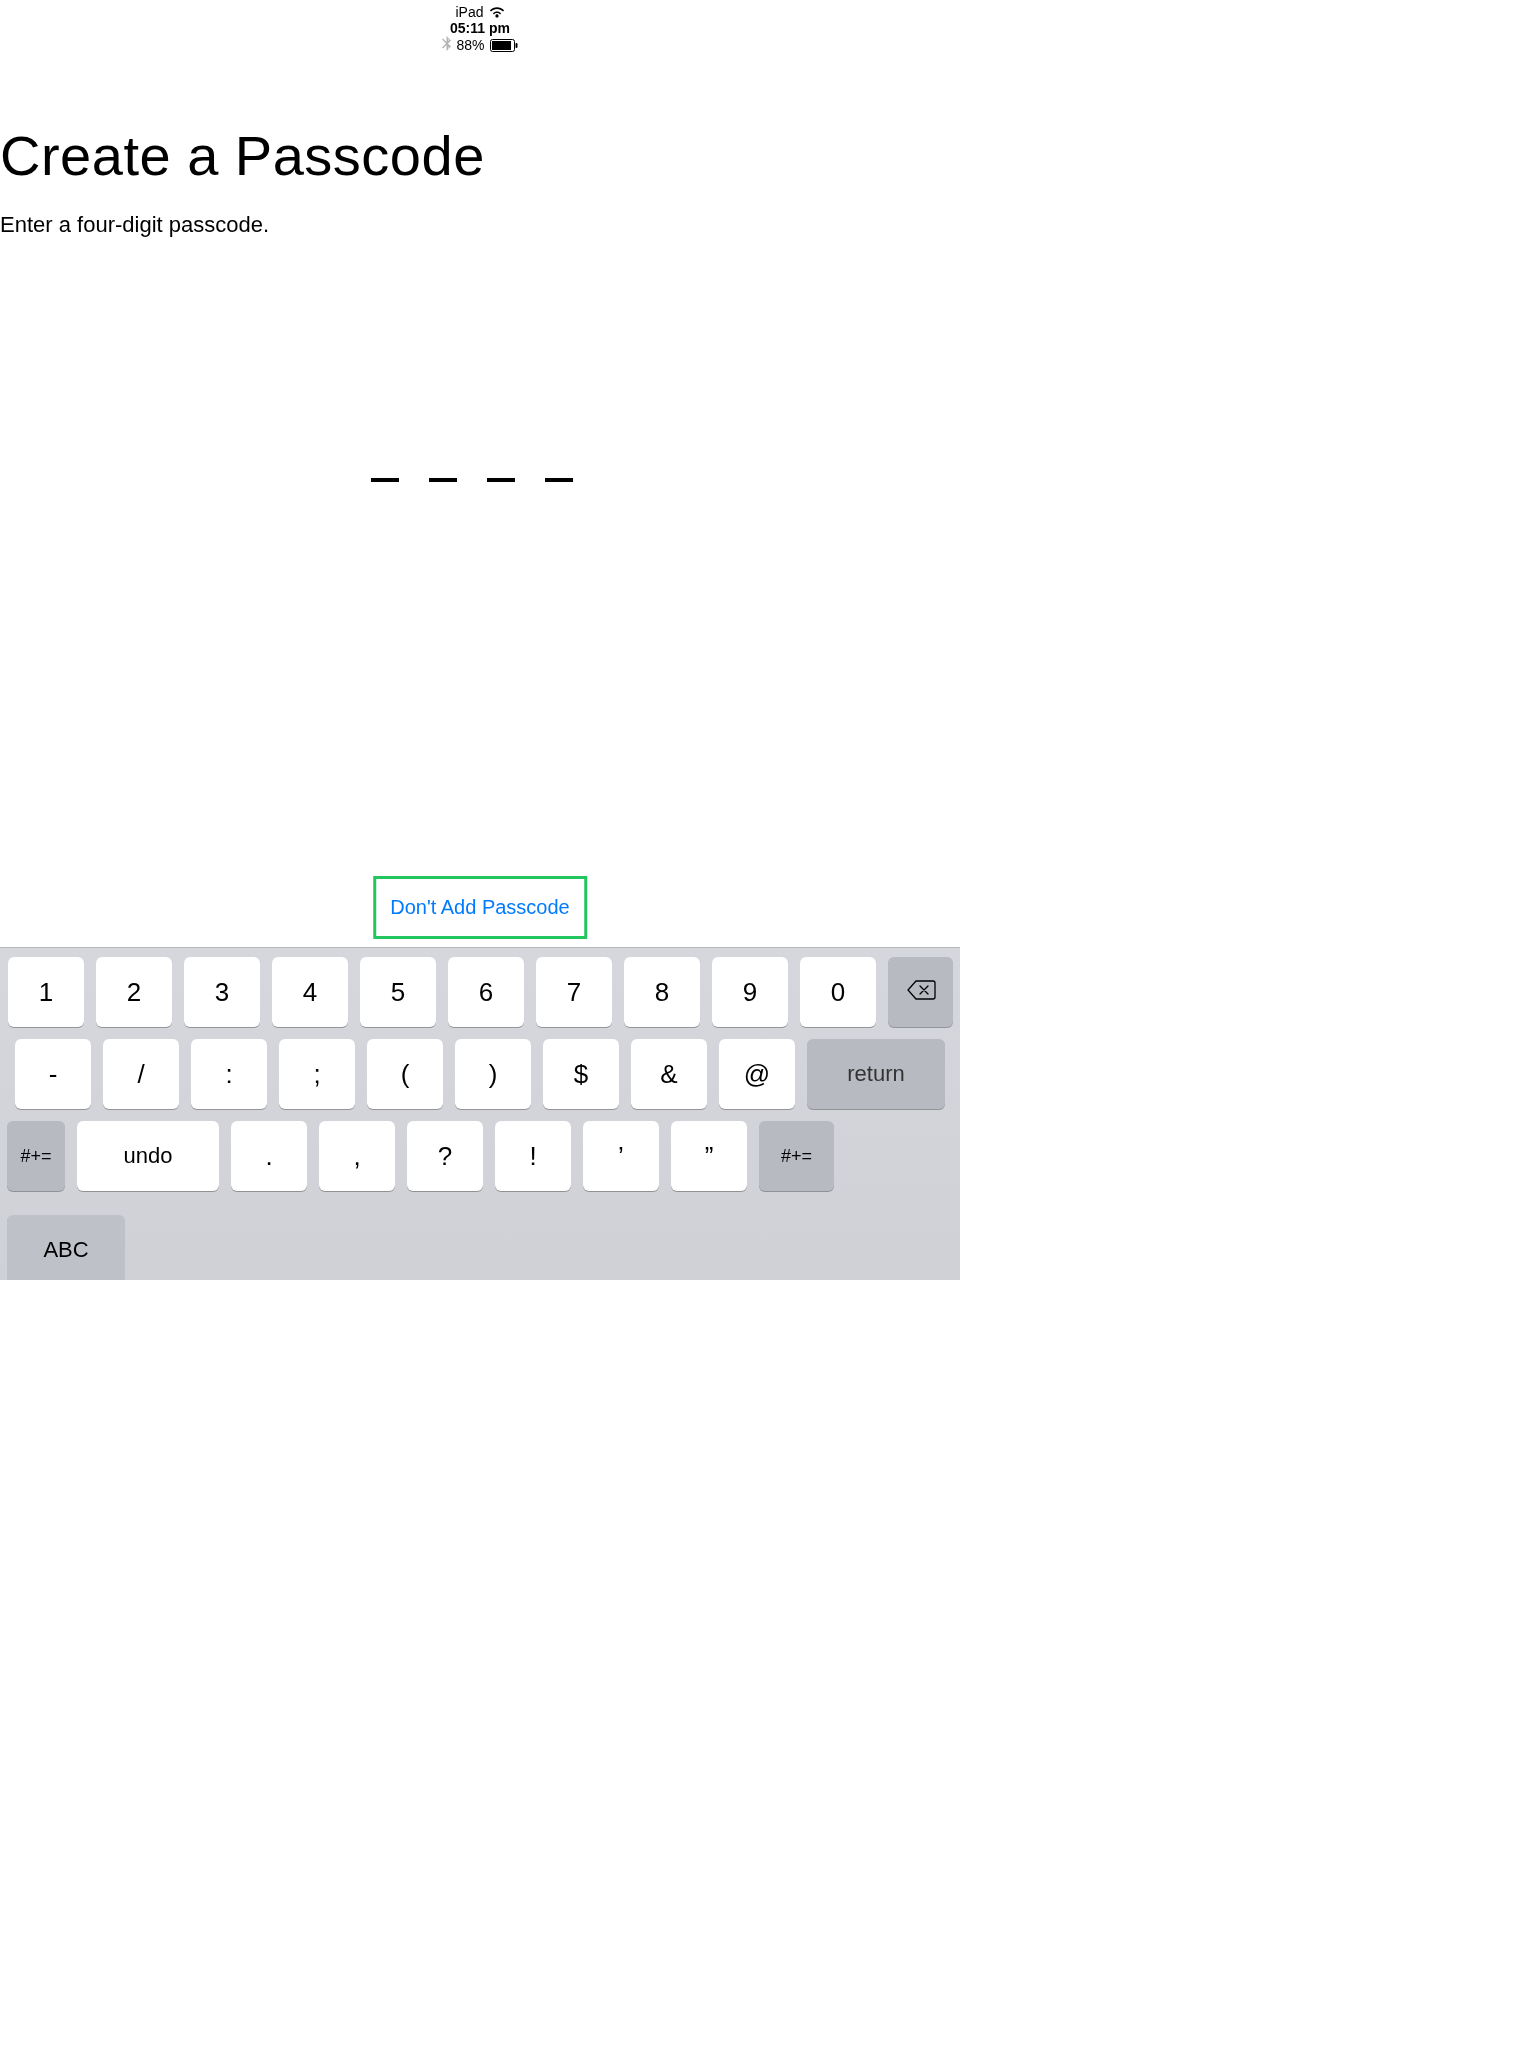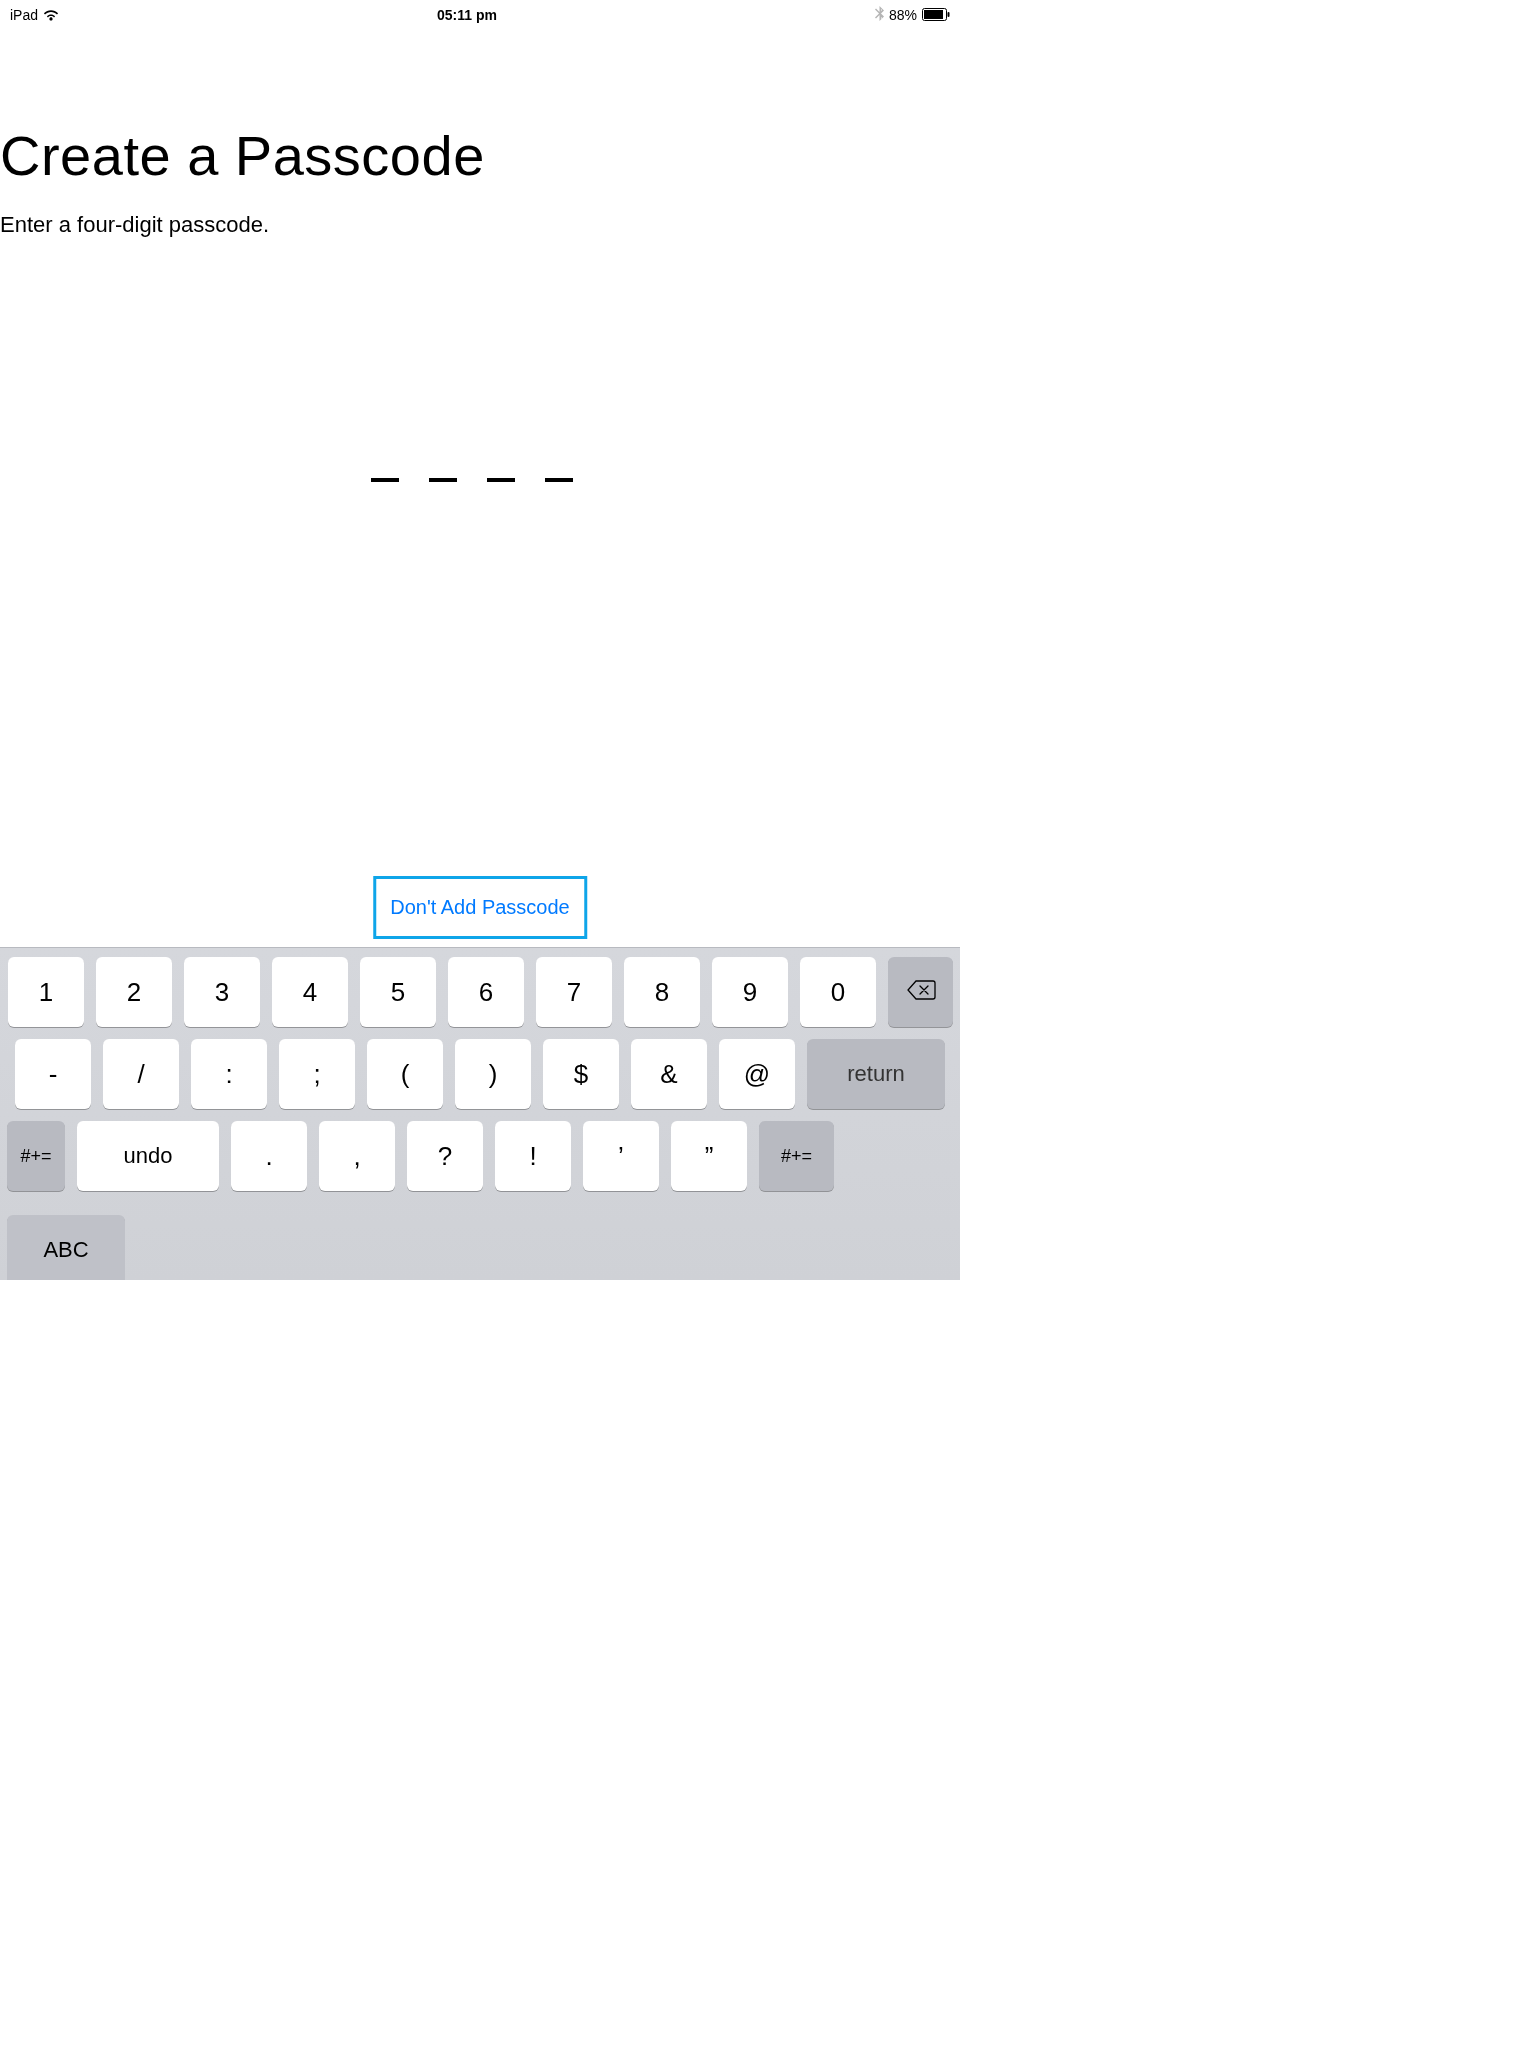--- a/index.html
+++ b/index.html
@@ -12,20 +12,21 @@
       position: relative;
     }
     .status-bar {
       display: flex;
       justify-content: space-between;
       align-items: center;
       padding: 4px 10px 0 10px;
       height: 25px;
       font-size: 14px;
       color: #000;
+      flex-direction: column;
     }
     .status-left, .status-right { display: flex; align-items: center; gap: 5px; }
     .status-center { font-weight: 600; font-size: 14px; }
     .wifi-icon svg { display:block; }
     .bt-icon { color: #b5b5b5; font-size: 14px; }
     .battery-icon { display:inline-flex; align-items:center; }
 
     .content {
       position: absolute;
       top: 25px; left: 0; right: 16px;
@@ -54,21 +55,21 @@
     .dash {
       width: 28px;
       height: 4px;
       background: #000;
     }
     .skip-button-wrap {
       position: absolute;
       top: 876px;
       left: 50%;
       transform: translateX(-50%);
-      border: 3px solid #0ea5e9;
+      border: 3px solid #22c55e;
       padding: 17px 14px;
     }
     .skip-button {
       color: #007aff;
       font-size: 20px;
       background: none;
       border: none;
       cursor: pointer;
     }
 

